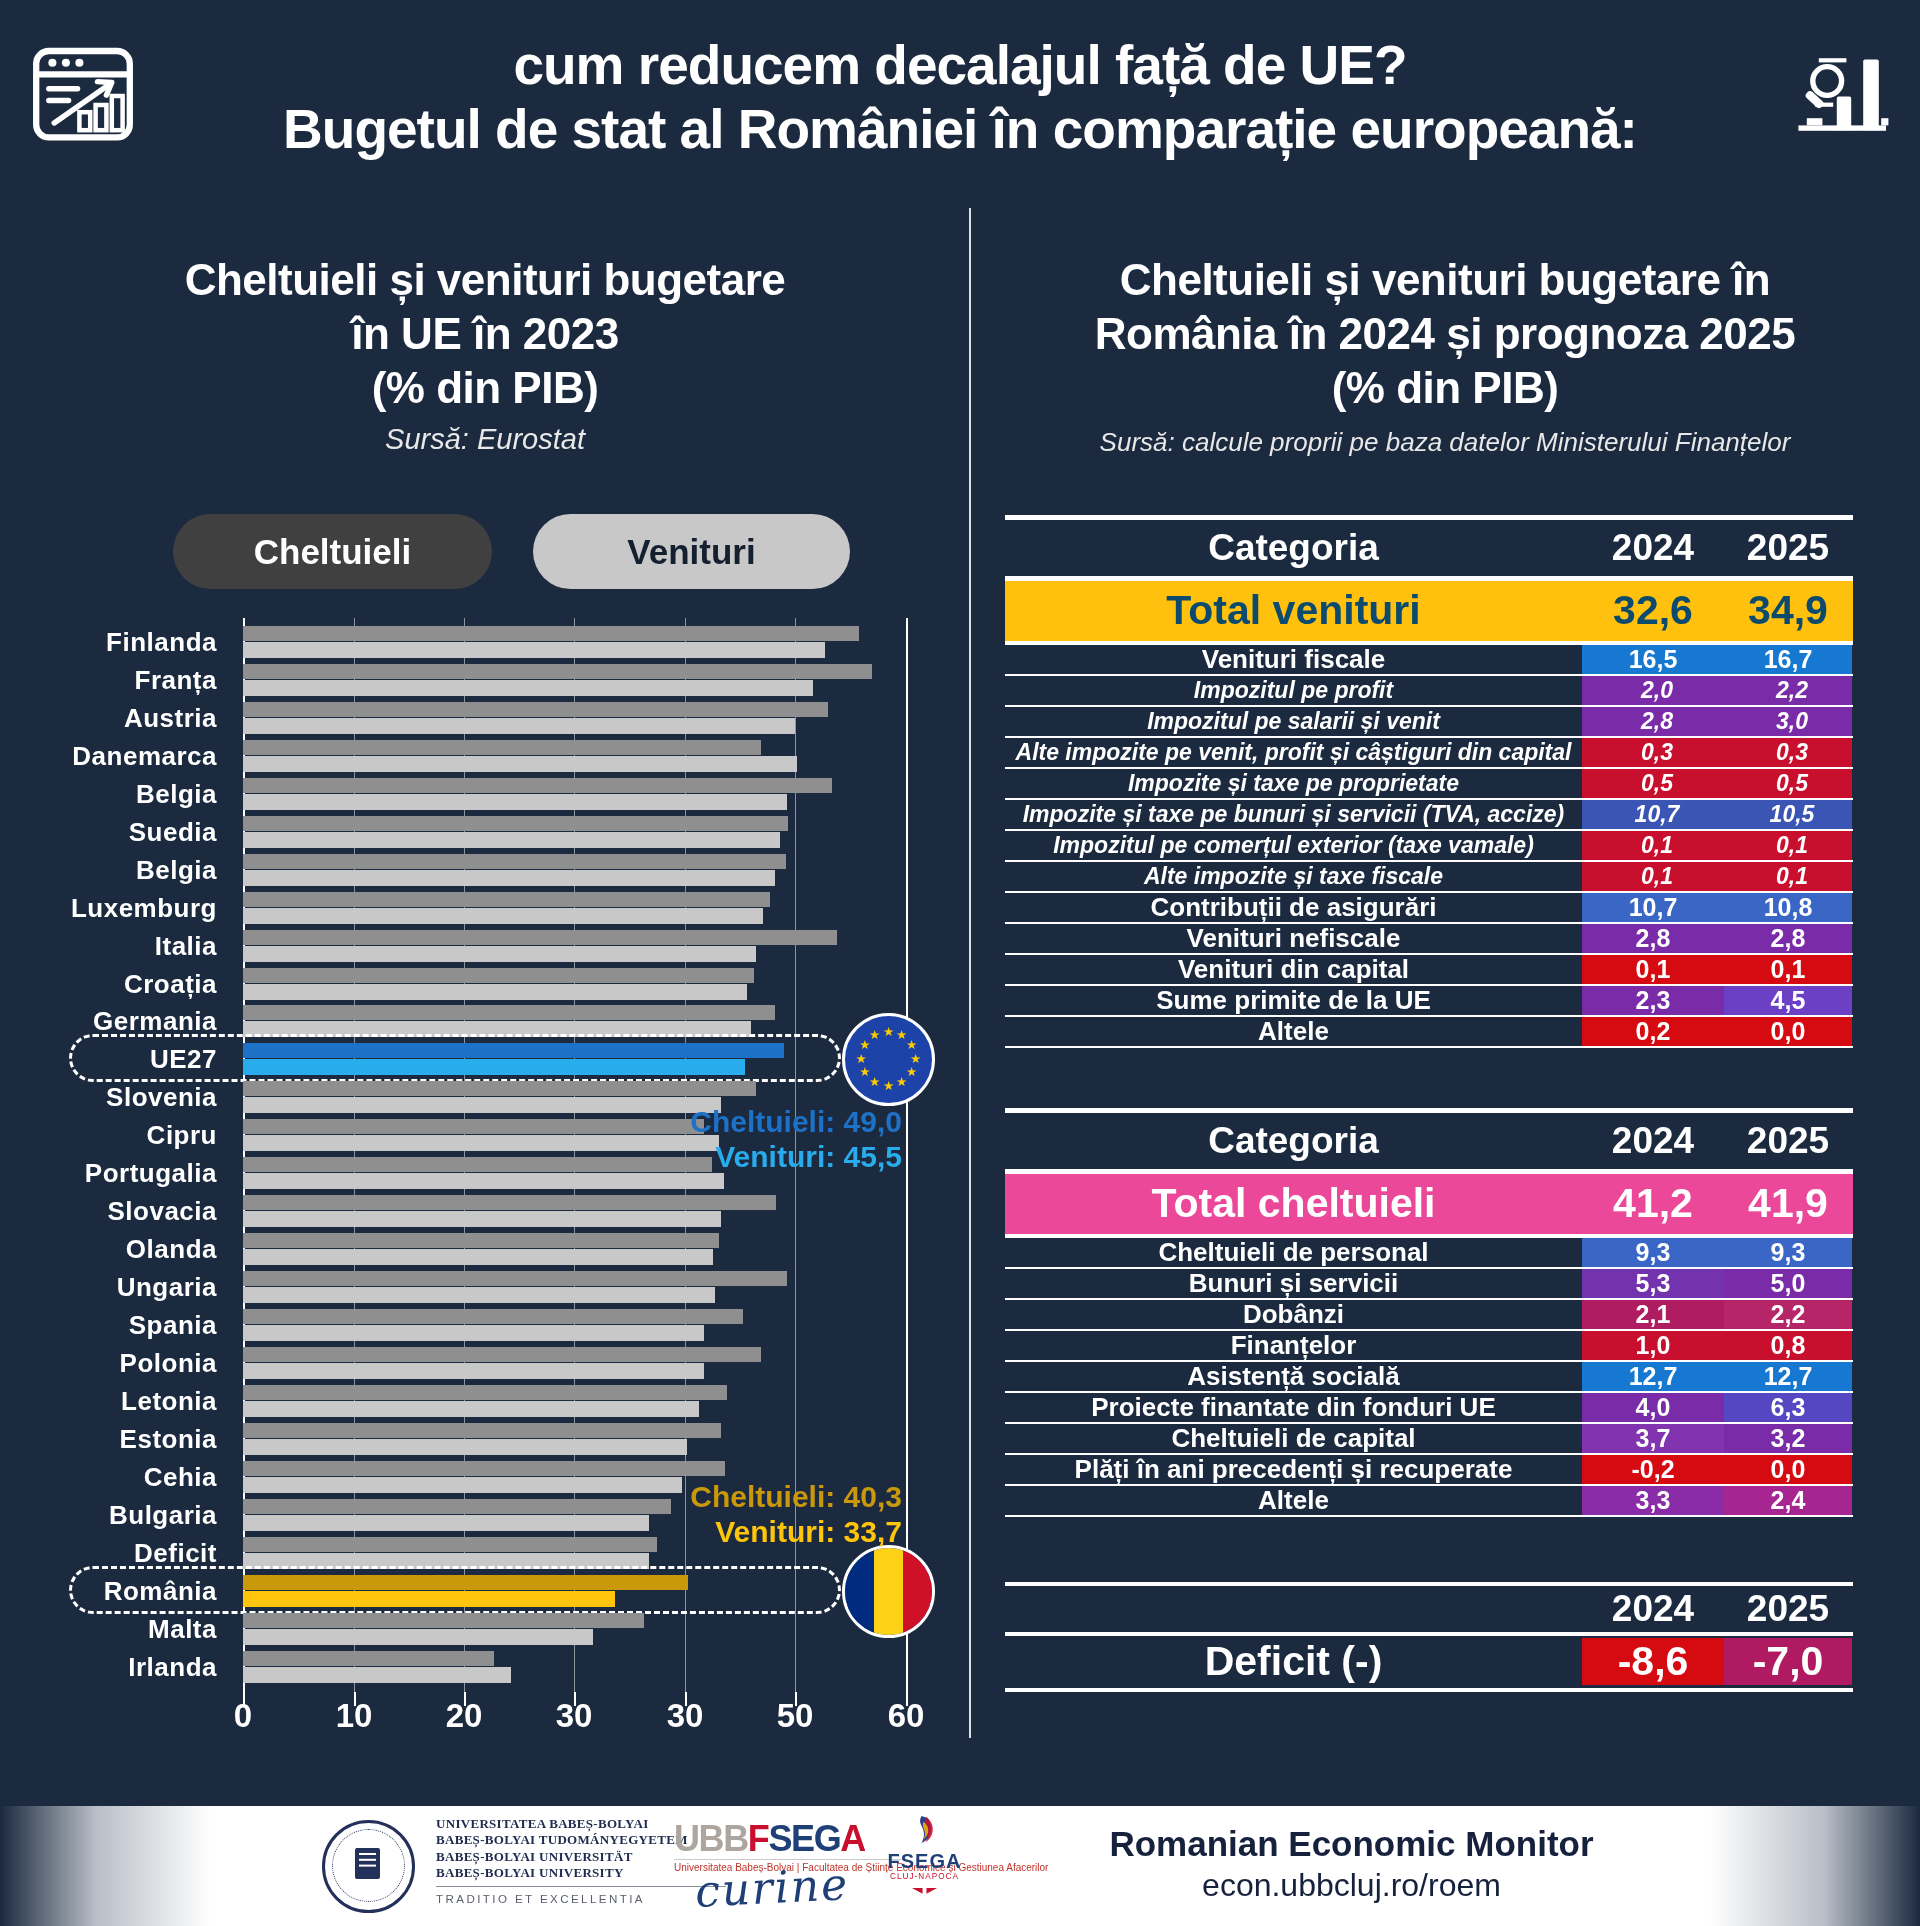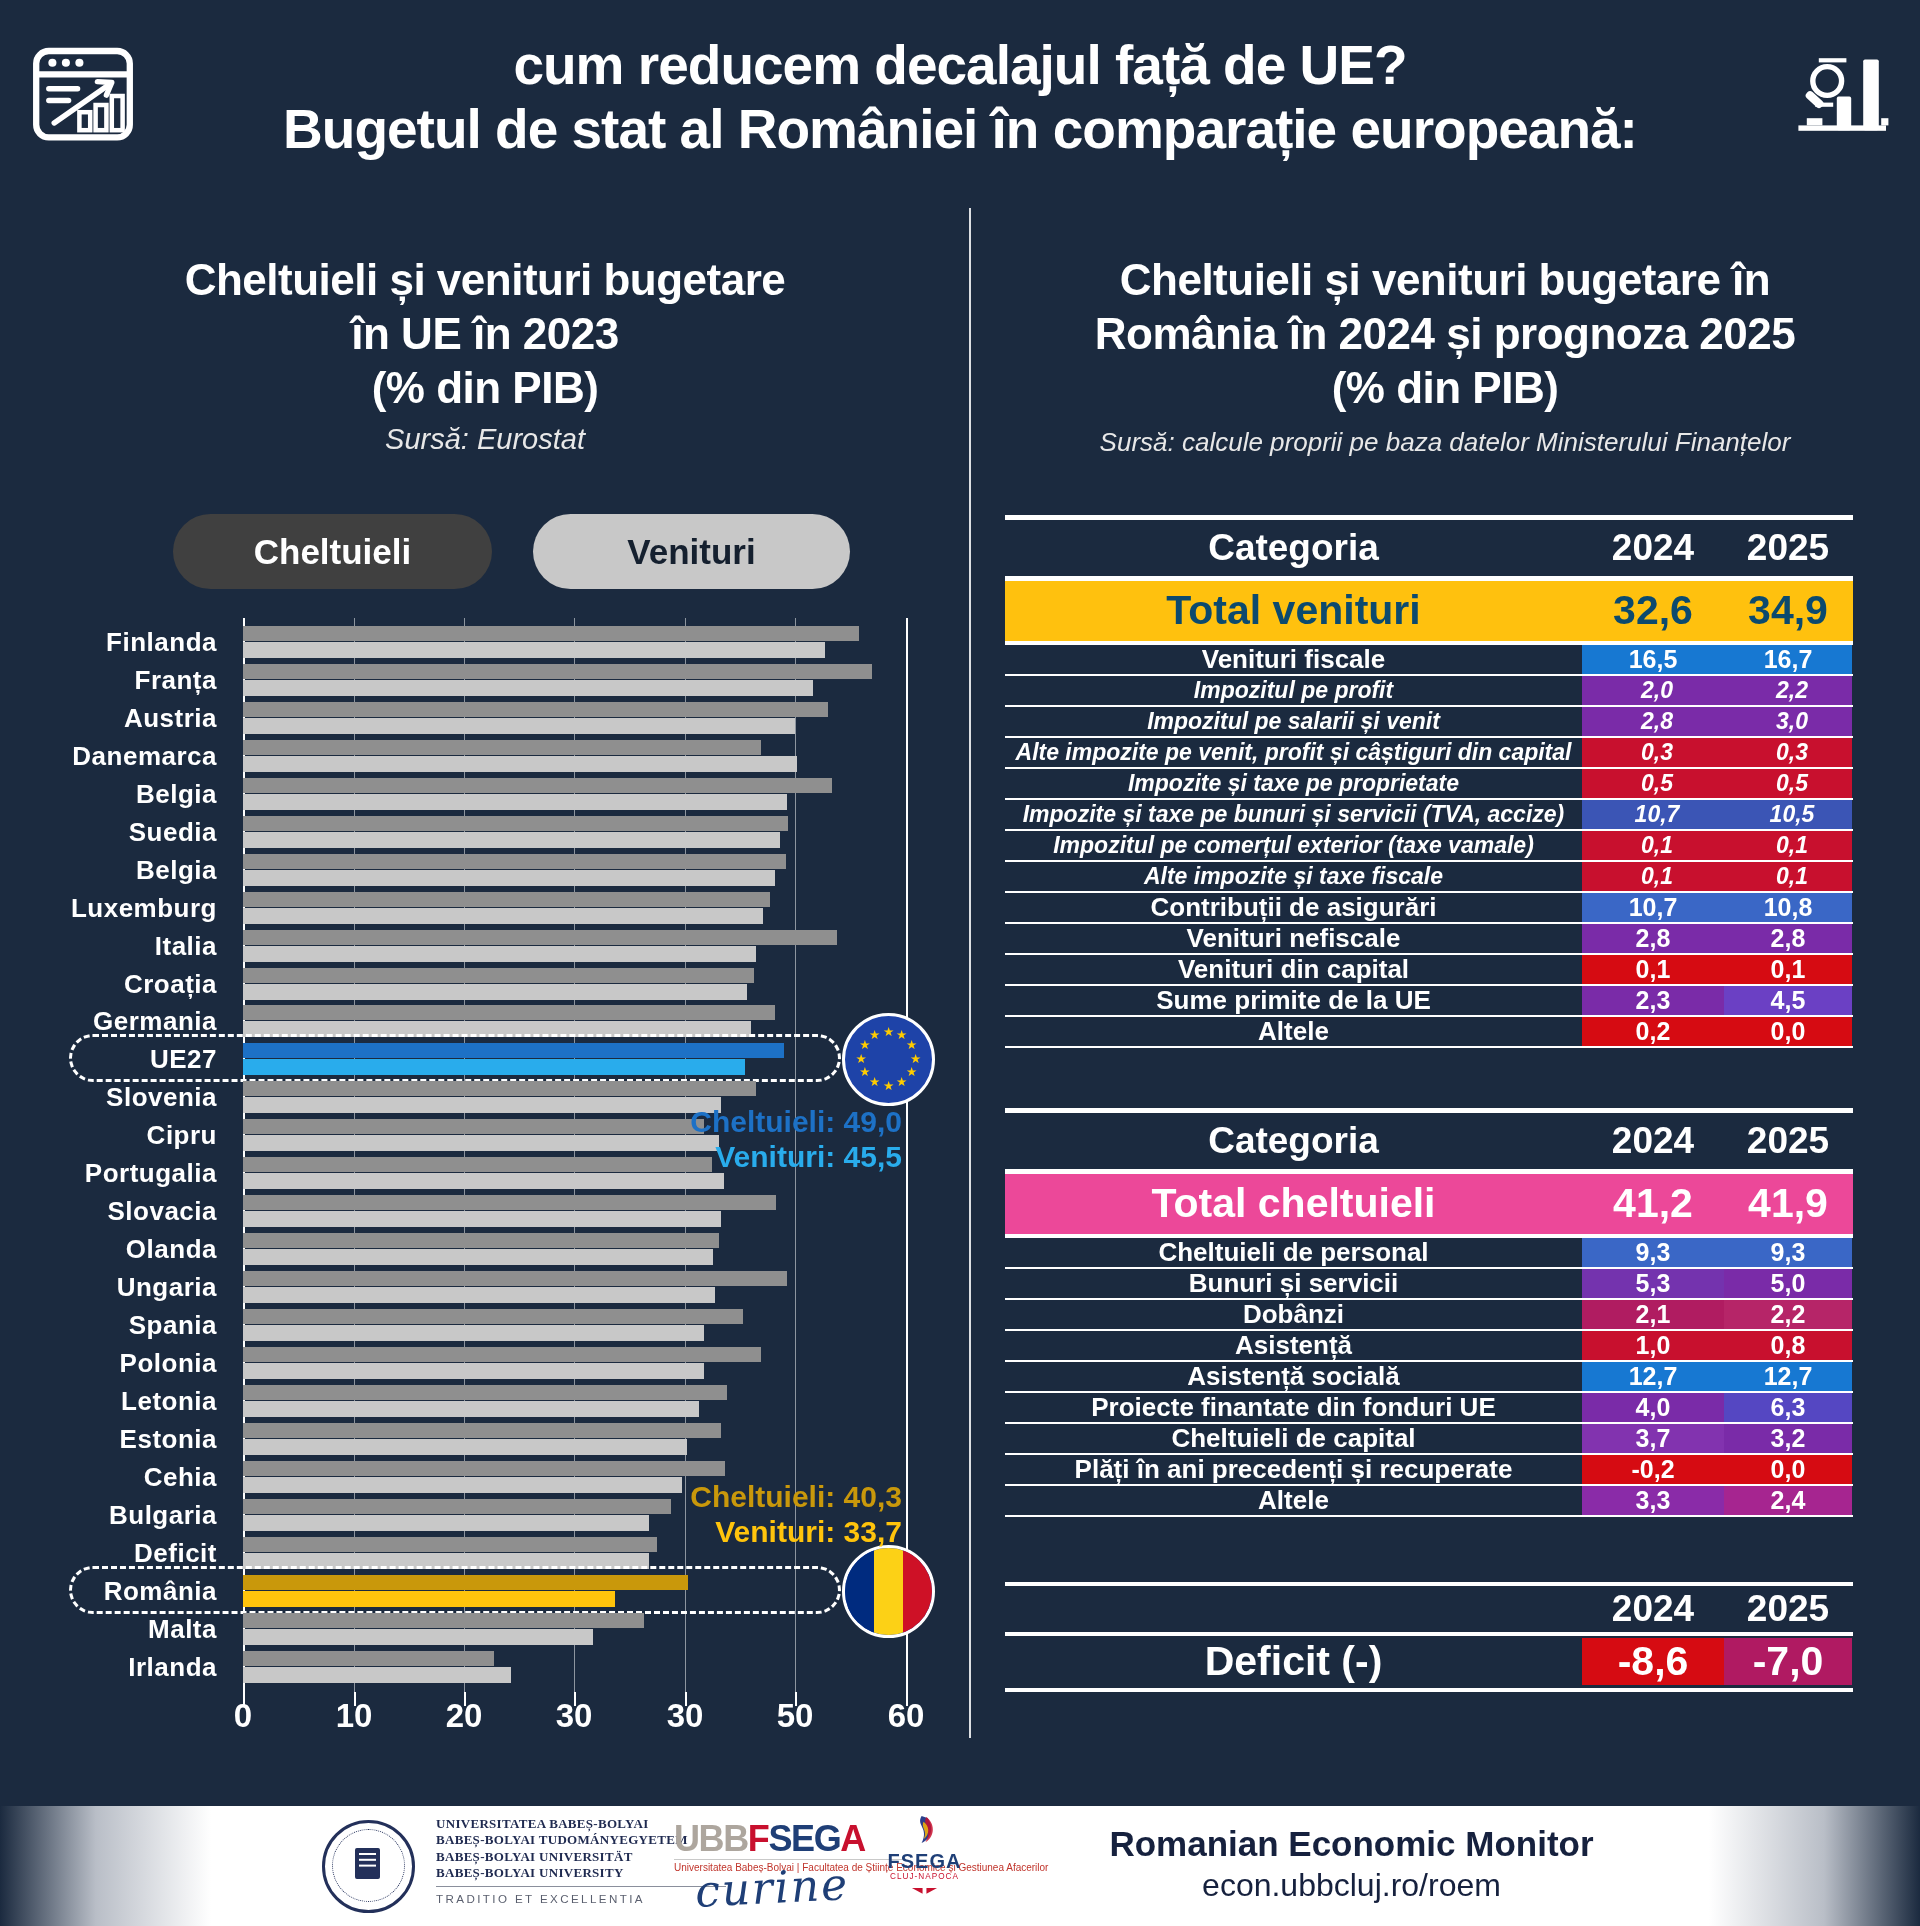--- a/index.html
+++ b/index.html
@@ -489,21 +489,21 @@
         <div class="lab">Bunuri și servicii</div>
         <div class="val" style="background: rgb(116, 51, 174);">5,3</div>
         <div class="val" style="background: rgb(122, 43, 168);">5,0</div>
       </div>
       <div class="trow tdata">
         <div class="lab">Dobânzi</div>
         <div class="val" style="background: rgb(176, 28, 97);">2,1</div>
         <div class="val" style="background: rgb(182, 37, 104);">2,2</div>
       </div>
       <div class="trow tdata">
-        <div class="lab">Asistență</div>
+        <div class="lab">Finanțelor</div>
         <div class="val" style="background: rgb(200, 16, 46);">1,0</div>
         <div class="val" style="background: rgb(200, 16, 46);">0,8</div>
       </div>
       <div class="trow tdata">
         <div class="lab">Asistență socială</div>
         <div class="val" style="background: rgb(23, 120, 210);">12,7</div>
         <div class="val" style="background: rgb(23, 120, 210);">12,7</div>
       </div>
       <div class="trow tdata">
         <div class="lab">Proiecte finantate din fonduri UE</div>

